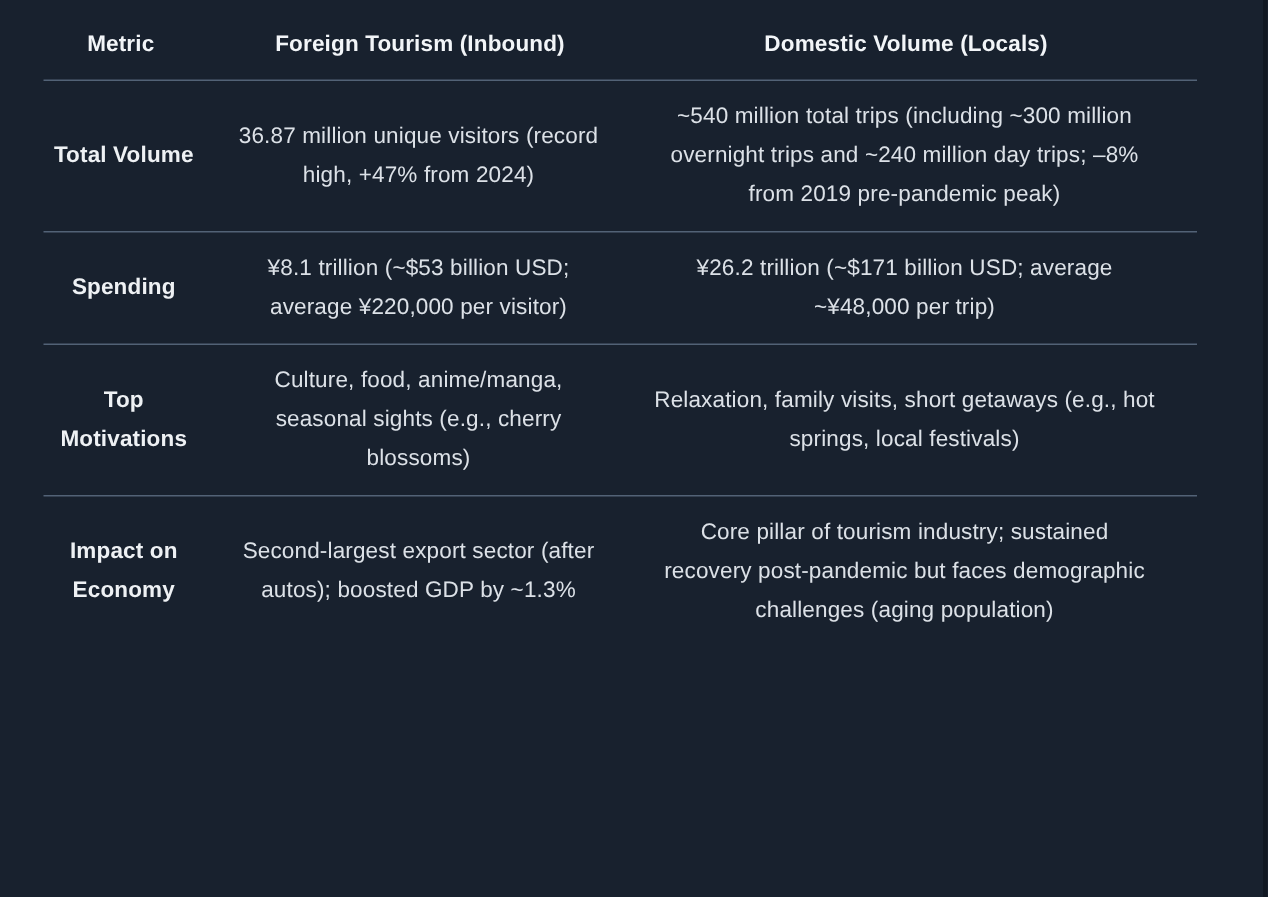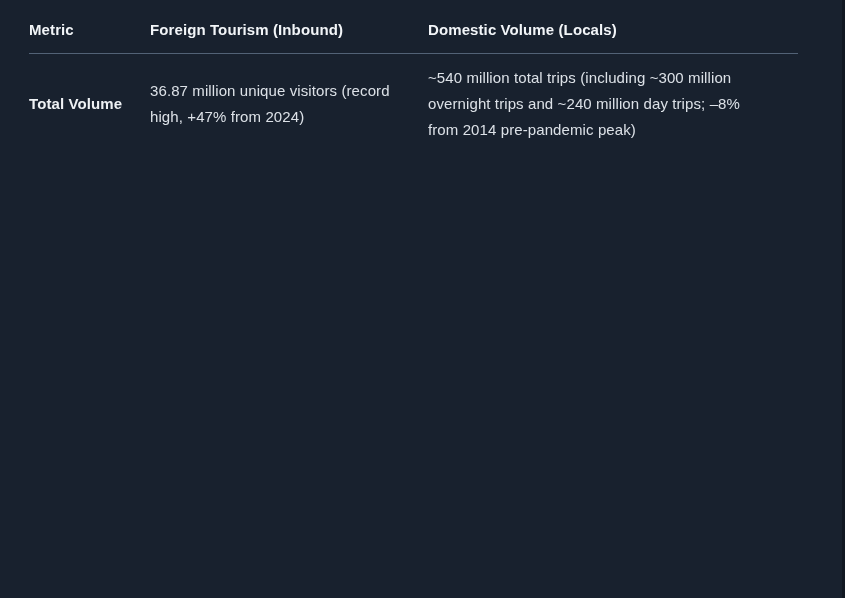--- a/index.html
+++ b/index.html
@@ -23,21 +23,21 @@
   table.compare {
     border-collapse: collapse;
     table-layout: fixed;
     margin-left: 29px;
     width: 769px;
   }
   col.c-metric   { width: 121px; }
   col.c-foreign  { width: 278px; }
   col.c-domestic { width: 370px; }
   th, td {
-    text-align: left;
+    text-align: center;
     vertical-align: middle;
     font-size: 15px;
     line-height: 26px;
     letter-spacing: 0.1px;
     white-space: pre-line;
   }
   thead th {
     color: var(--header-text);
     font-weight: 700;
     padding: 17px 18px 10px 0;
@@ -78,18 +78,43 @@
       <th>Domestic Volume (Locals)</th>
     </tr>
   </thead>
   <tbody>
     <tr>
       <th>Total Volume</th>
       <td>36.87 million unique visitors (record
 high, +47% from 2024)</td>
       <td>~540 million total trips (including ~300 million
 overnight trips and ~240 million day trips; –8%
-from 2014 pre-pandemic peak)</td>
+from 2019 pre-pandemic peak)</td>
+    </tr>
+    <tr>
+      <th>Spending</th>
+      <td>¥8.1 trillion (~$53 billion USD;
+average ¥220,000 per visitor)</td>
+      <td>¥26.2 trillion (~$171 billion USD; average
+~¥48,000 per trip)</td>
+    </tr>
+    <tr>
+      <th>Top
+Motivations</th>
+      <td>Culture, food, anime/manga,
+seasonal sights (e.g., cherry
+blossoms)</td>
+      <td>Relaxation, family visits, short getaways (e.g., hot
+springs, local festivals)</td>
+    </tr>
+    <tr>
+      <th>Impact on
+Economy</th>
+      <td>Second-largest export sector (after
+autos); boosted GDP by ~1.3%</td>
+      <td>Core pillar of tourism industry; sustained
+recovery post-pandemic but faces demographic
+challenges (aging population)</td>
     </tr>
   </tbody>
 </table>
 
 <div class="right-edge"></div>
 
 </body></html>

